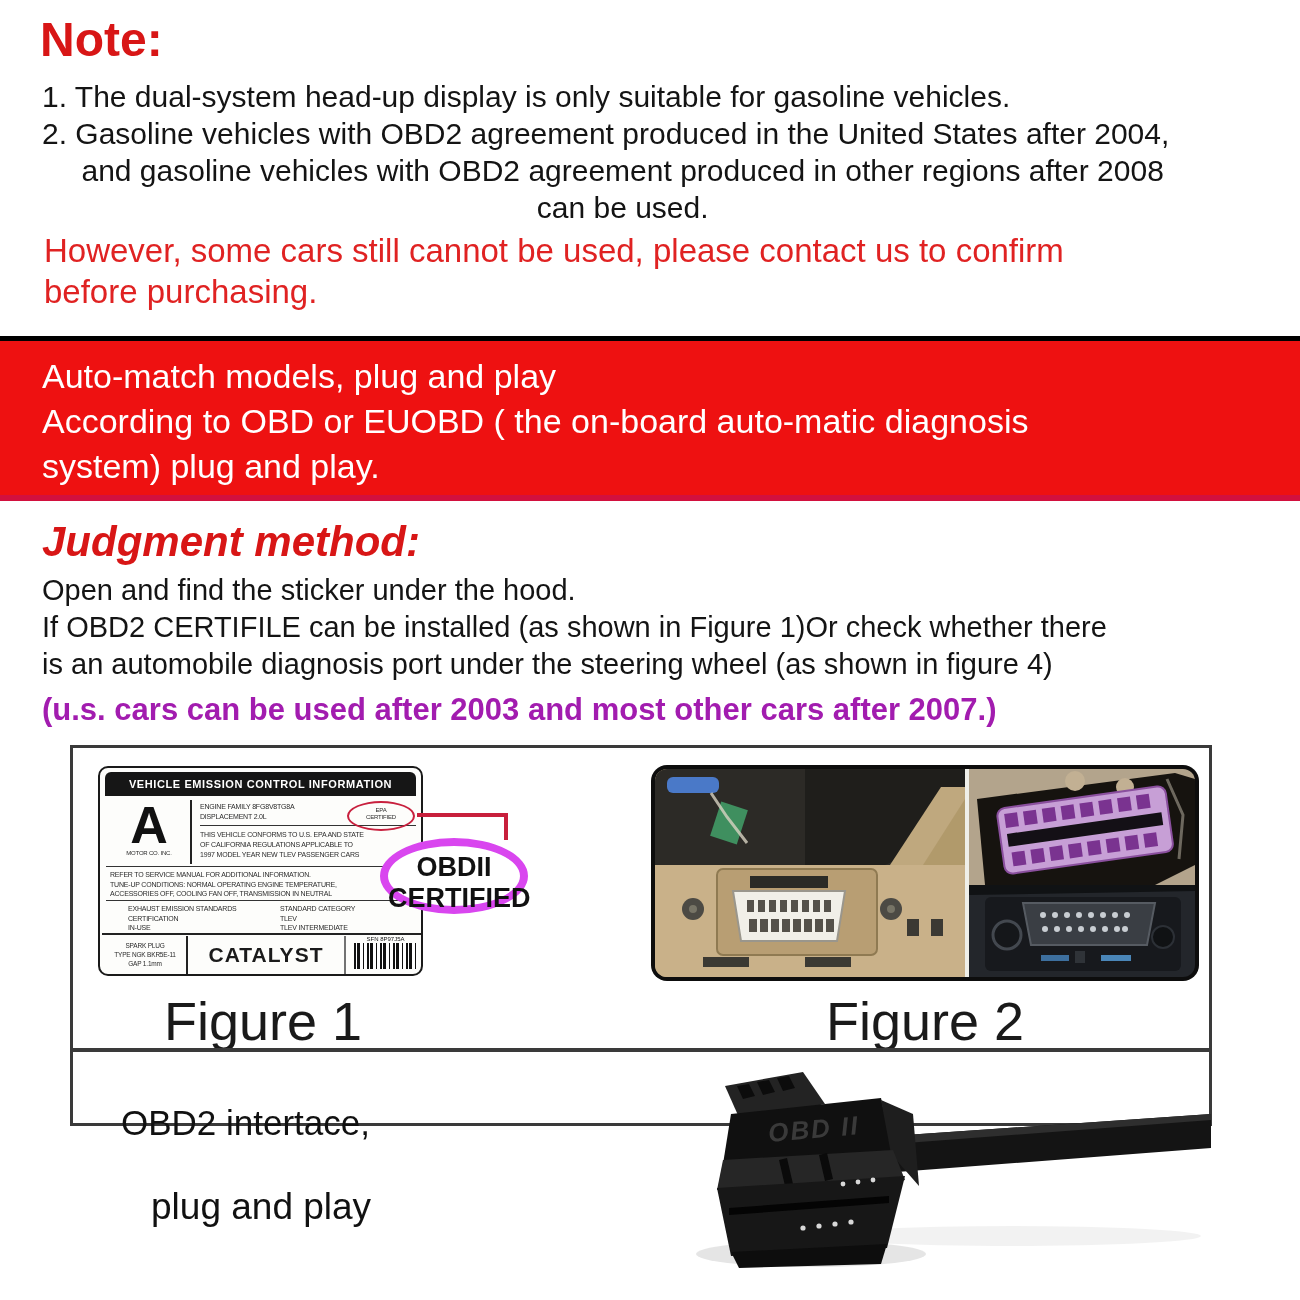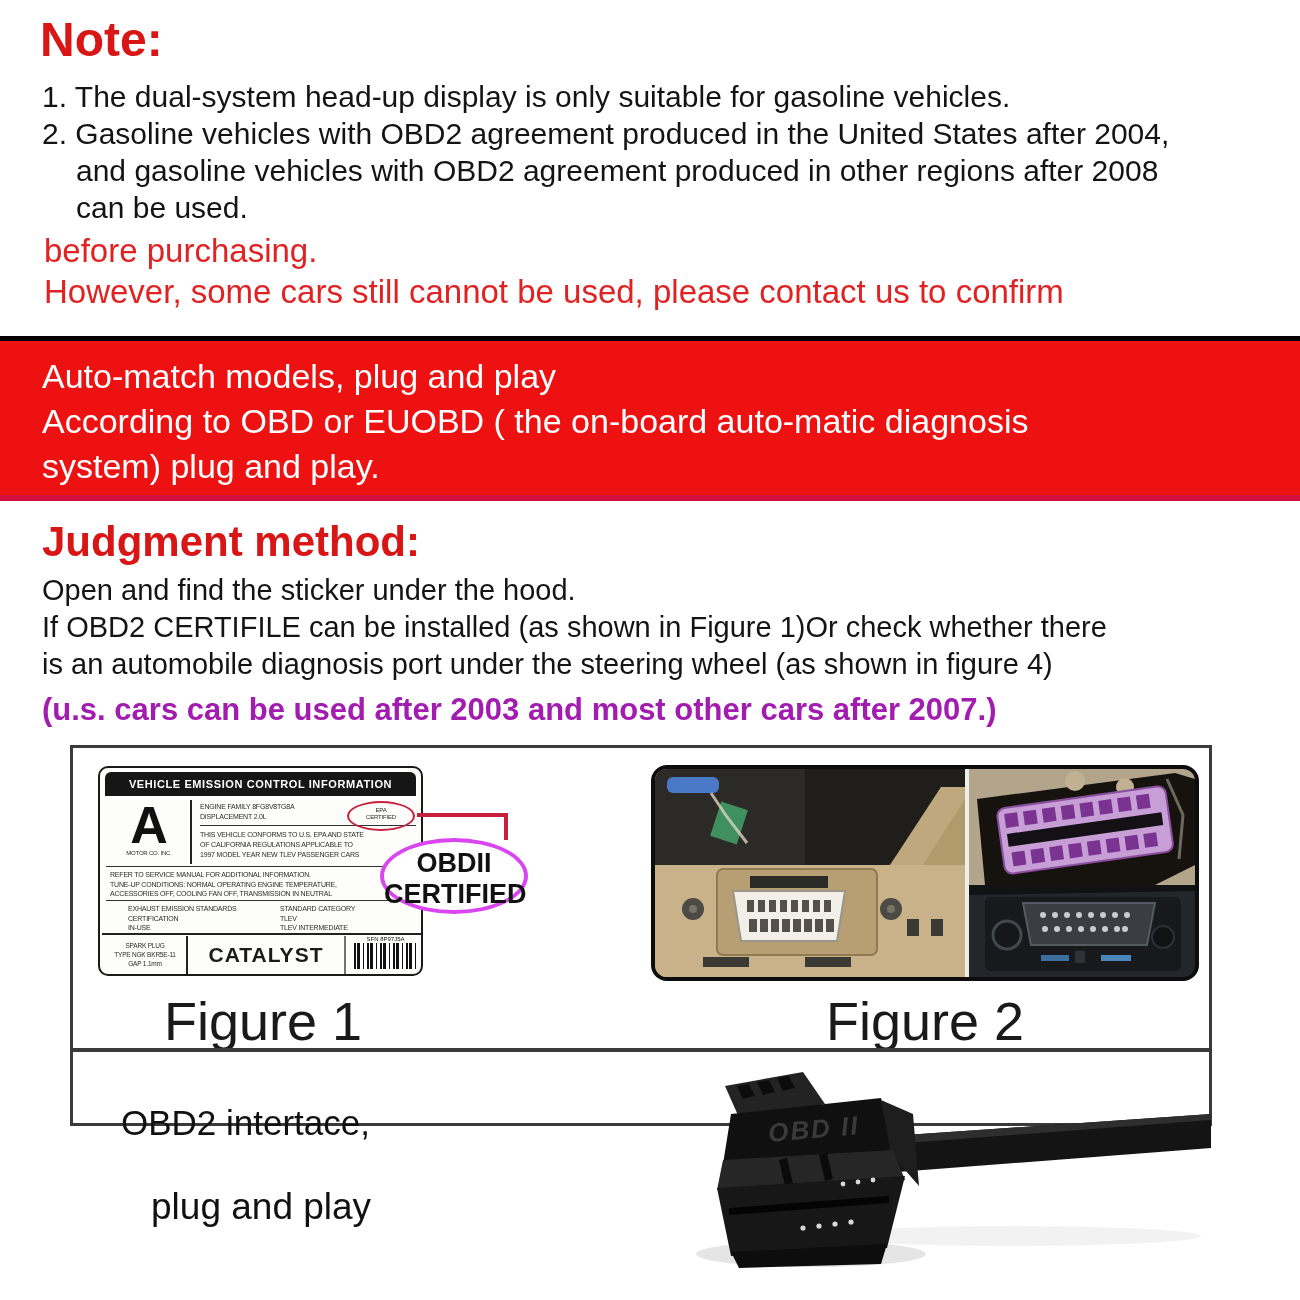--- a/index.html
+++ b/index.html
@@ -6,32 +6,32 @@
   html,body { background:#ffffff; }
   #canvas {
     position:relative; width:1300px; height:1300px; background:#ffffff;
     font-family:"Liberation Sans", sans-serif; color:#141414; overflow:hidden;
   }
   .line { white-space:nowrap; }
 
   
   #note-heading { position:absolute; left:40px; top:12px; font-size:48px; font-weight:bold; color:#d81616; }
   #note-list { position:absolute; left:42px; top:78px; font-size:30px; line-height:37px; color:#141414; }
-  .indent { padding-left:34px; }
+  .indent { padding-left:34px;text-align:center; }
   #warning { position:absolute; left:44px; top:230px; font-size:33px; line-height:41px; color:#e02222; }
 
   
   #banner {
     position:absolute; left:0; top:336px; width:1300px; height:165px;
     background:#ee1111; border-top:5px solid #000000; border-bottom:6px solid #d2103e;
     color:#ffffff; font-size:34px; line-height:45px; padding:13px 0 0 42px;
   }
 
   
-  #judgment-heading { position:absolute; left:42px; top:518px; font-size:42px; font-weight:bold; color:#d81616; }
+  #judgment-heading { position:absolute; left:42px; top:518px; font-size:42px; font-weight:bold; color:#d81616;font-style:italic; }
   #judgment-body { position:absolute; left:42px; top:572px; font-size:29px; line-height:37px; color:#141414; }
   #judgment-highlight { position:absolute; left:42px; top:692px; font-size:31px; font-weight:bold; color:#a21caf; }
 
   
   #panel {
     position:absolute; left:70px; top:745px; width:1142px; height:381px;
     border:3px solid #3a3a3a; background:#ffffff;
   }
   #panel-divider { position:absolute; left:0; top:300px; width:100%; height:4px; background:#3a3a3a; }
 
@@ -68,21 +68,21 @@
   
   #stamp {
     position:absolute; left:247px; top:33px; width:68px; height:30px;
     border:2.5px solid #c8203e; border-radius:50%; text-align:center; padding-top:4px;
   }
   #stamp .tiny { font-size:6px; line-height:7px; }
 
   
   #callout {
     position:absolute; left:307px; top:90px; width:148px; height:76px;
-    border:4px solid #d946ef; border-radius:50%; background:#fff;
+    border:8px solid #d946ef; border-radius:50%; background:#fff;
     text-align:center; font-weight:bold; color:#111; font-size:27px; line-height:31px; padding-top:6px;
   }
   #callout-line { position:absolute; left:0; top:0; }
 
   
   #fig2 {
     position:absolute; left:578px; top:17px; width:548px; height:216px;
     background:#0d0d0d; border-radius:16px; padding:4px; 
   }
   #fig2-inner { position:relative; width:100%; height:100%; border-radius:12px; overflow:hidden; }
@@ -102,22 +102,22 @@
 <div id="canvas">
 
   <div id="note-heading">Note:</div>
   <div id="note-list">
     <div class="line">1. The dual-system head-up display is only suitable for gasoline vehicles.</div>
     <div class="line">2. Gasoline vehicles with OBD2 agreement produced in the United States after 2004,</div>
     <div class="line indent">and gasoline vehicles with OBD2 agreement produced in other regions after 2008</div>
     <div class="line indent">can be used.</div>
   </div>
   <div id="warning">
+    <div class="line">However, some cars still cannot be used, please contact us to confirm</div>
     <div class="line">before purchasing.</div>
-    <div class="line">However, some cars still cannot be used, please contact us to confirm</div>
   </div>
 
   <div id="banner">
     <div class="line">Auto-match models, plug and play</div>
     <div class="line">According to OBD or EUOBD ( the on-board auto-matic diagnosis</div>
     <div class="line">system) plug and play.</div>
   </div>
 
   <div id="judgment-heading">Judgment method:</div>
   <div id="judgment-body">

